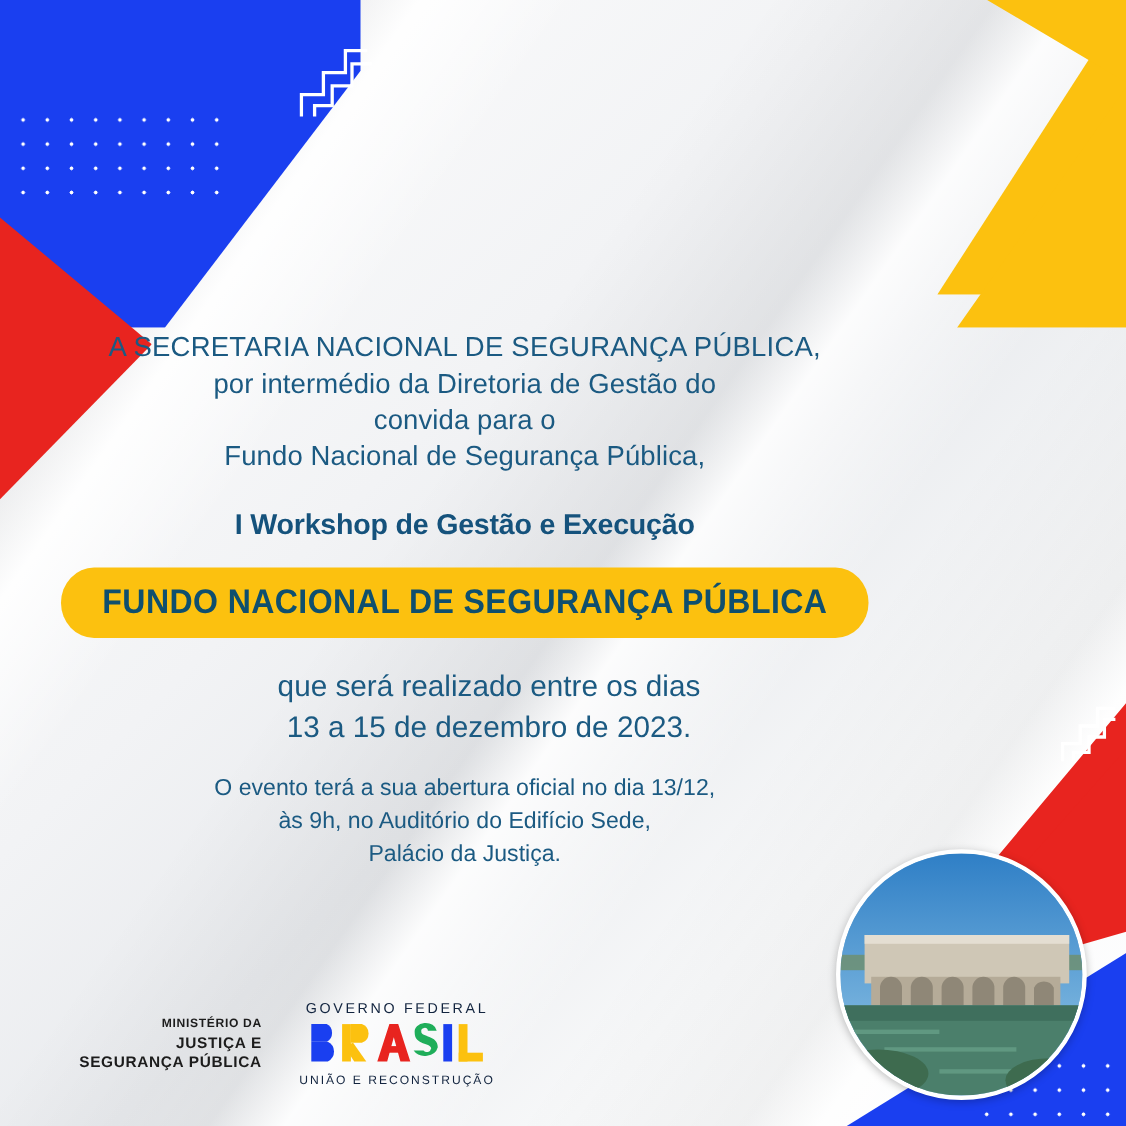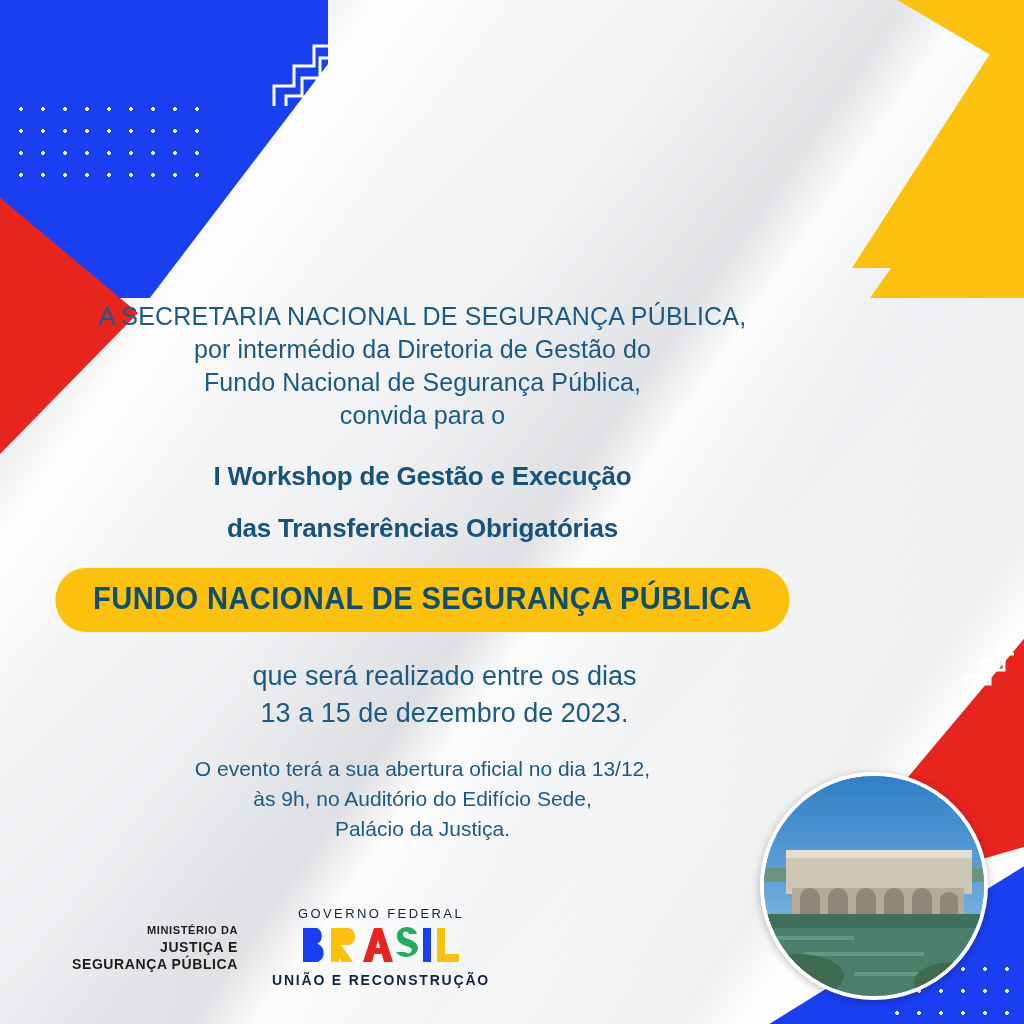--- a/index.html
+++ b/index.html
@@ -188,21 +188,21 @@
   }
   .ministry .m1 { font-size: 11px; font-weight: bold; }
   .ministry .m2 { font-size: 14px; font-weight: bold; }
   .ministry .m3 { font-size: 14px; font-weight: bold; }
 
   .govbr { text-align: center; }
   .govbr .gov-top {
     font-size: 13px; font-weight: normal; letter-spacing: 2.4px; color: #12243f;
   }
   .govbr .gov-bottom {
-    font-size: 14px; font-weight: bold; letter-spacing: 1.8px; color: #12243f; margin-top: 4px;
+    font-size: 11px; font-weight: normal; letter-spacing: 1.8px; color: #12243f; margin-top: 4px;
   }
   .brasil {
     margin: 3px 0 2px;
   }
 </style>
 </head>
 <body>
 
 <div class="poster">
 
@@ -229,27 +229,26 @@
     <svg width="52" height="54" viewBox="0 0 52 54" fill="none" stroke="#ffffff" stroke-width="3">
       <polyline points="2,52 2,36 18,36 18,20 34,20 34,4 50,4"></polyline>
       <polyline points="12,52 12,44 26,44 26,30 40,30 40,14 50,14"></polyline>
     </svg>
   </div>
 
   <div class="content">
     <div class="intro">
       <div class="l1">A SECRETARIA NACIONAL DE SEGURANÇA PÚBLICA,</div>
       <div>por intermédio da Diretoria de Gestão do</div>
+      <div>convida para o</div>
       <div>Fundo Nacional de Segurança Pública,</div>
-      <div>convida para o</div>
     </div>
 
     <div class="headline">
       <div>I Workshop de Gestão e Execução</div>
-      <div>das Transferências Obrigatórias</div>
     </div>
 
     <div class="ribbon-wrap">
       <div class="ribbon">FUNDO NACIONAL DE SEGURANÇA PÚBLICA</div>
     </div>
 
     <div class="dates">
       <div>que será realizado entre os dias</div>
       <div>13 a 15 de dezembro de 2023.</div>
     </div>

